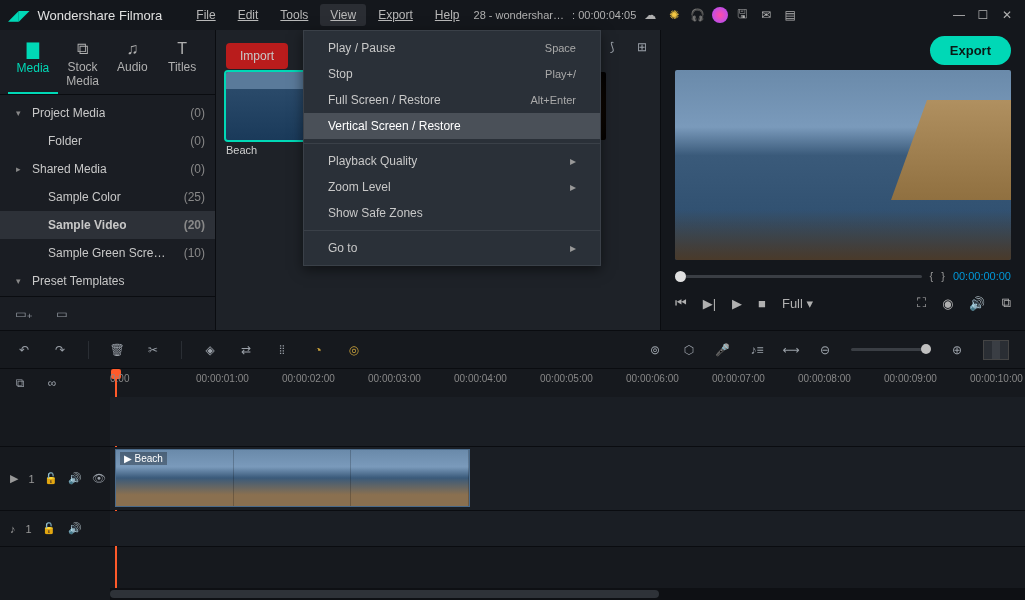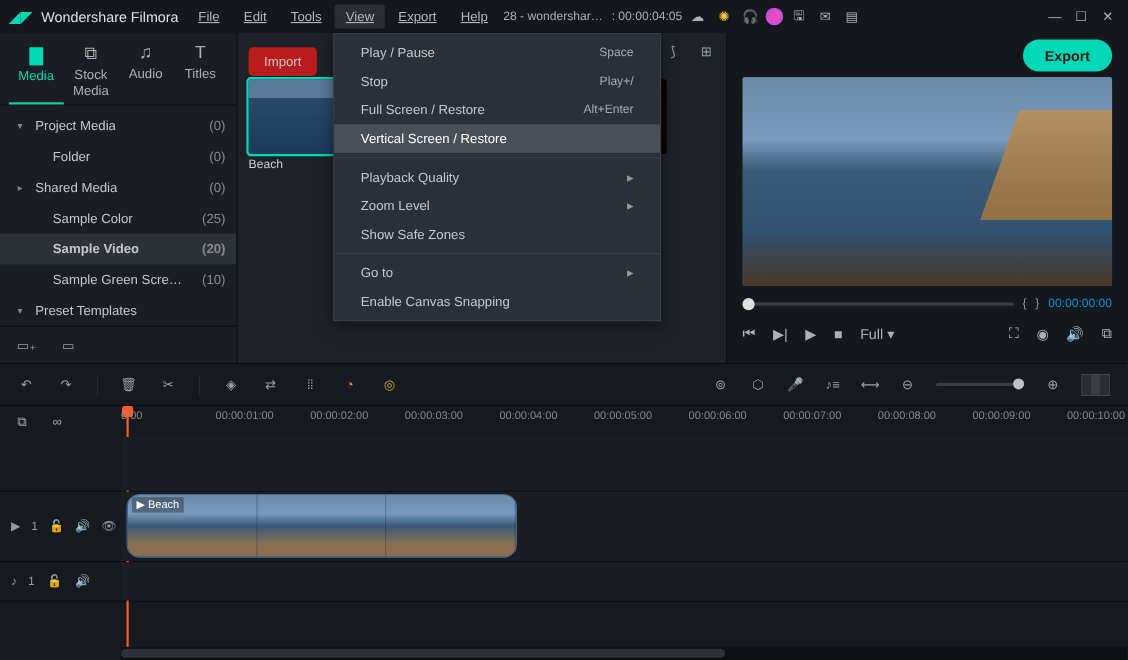--- a/index.html
+++ b/index.html
@@ -1,19 +1,19 @@
 <!DOCTYPE html>
 <html><head>
 <meta charset="utf-8">
 <style>
 * { margin:0; padding:0; box-sizing:border-box; font-family:"Segoe UI",Arial,sans-serif; user-select:none; }
 body { background:#1a1d23; color:#c8c8c8; width:1025px; height:600px; overflow:hidden; font-size:12px; }
 .titlebar { height:30px; background:#14171c; display:flex; align-items:center; padding:0 8px; gap:4px; }
 .logo { color:#00d8b6; font-size:14px; margin-right:4px; }
-.app-name { color:#e0e0e0; font-size:13px; margin-right:4px; }
+.app-name { color:#e0e0e0; font-size:13px; margin-right:20px; }
 .menubar { display:flex; gap:2px; }
 .menu-item { padding:4px 10px; color:#b8b8b8; cursor:pointer; border-radius:3px;text-decoration:underline; }
 .menu-item.open { background:#2a2d33; }
 .tb-spacer { flex:1; }
 .tb-center { color:#b0b0b0; font-size:11px; display:flex; align-items:center; gap:8px; }
 .tb-ico { width:20px; height:20px; display:flex; align-items:center; justify-content:center; color:#b0b0b0; cursor:pointer; }
 .tb-ico.bulb { color:#f5c842; }
 .tb-ico.hp { color:#00d8b6; }
 .tb-ico.pink { background:radial-gradient(circle,#ff4da6,#a64dff); border-radius:50%; width:16px; height:16px; }
 .dropdown { position:absolute; left:303px; top:30px; width:298px; background:#2a3038; border:1px solid #3a4048; box-shadow:0 4px 12px rgba(0,0,0,.5); z-index:100; padding:4px 0; }
@@ -72,21 +72,21 @@
 .ruler { flex:1; position:relative; display:flex; align-items:center; font-size:10px; color:#888; }
 .ruler-tick { position:absolute; top:4px; }
 .playhead { position:absolute; left:5px; top:0; width:2px; height:230px; background:#ff5a2a; }
 .playhead::before { content:""; position:absolute; top:0; left:-4px; width:10px; height:10px; background:#ff5a2a; border-radius:2px; }
 .tracks { flex:1; overflow:auto; }
 .track { height:64px; display:flex; border-bottom:1px solid #0a0c10; }
 .track.audio { height:36px; }
 .track.spacer { height:50px; }
 .track-head { width:110px; display:flex; align-items:center; padding:0 10px; gap:10px; color:#999; font-size:11px; }
 .track-body { flex:1; position:relative; background:#1a1e24; }
-.clip { position:absolute; left:5px; top:2px; height:58px; width:355px; background:#2a4a6a; border:1px solid #4a6a8a; border-radius:12px; overflow:hidden; }
+.clip { position:absolute; left:5px; top:2px; height:58px; width:355px; background:#2a4a6a; border:1px solid #4a6a8a; border-radius:0; overflow:hidden; }
 .clip-label { position:absolute; left:4px; top:2px; font-size:10px; color:#fff; background:rgba(0,0,0,.3); padding:1px 4px; z-index:2; }
 .clip-frames { display:flex; height:100%; }
 .clip-frame { flex:1; background:linear-gradient(to bottom,#6a8aaa 0%,#7a9abb 30%,#3a5a7a 50%,#8a7050 80%); border-right:1px solid rgba(0,0,0,.2); }
 .ico { display:inline-flex; width:16px; height:16px; align-items:center; justify-content:center; cursor:pointer; color:#9aa0a8; }
 .tl-scroll { height:12px; display:flex; padding:0 0 0 110px; }
 .tl-scroll-track { flex:1; background:#0e1014; position:relative; }
 .tl-scroll-thumb { position:absolute; left:0; width:60%; top:2px; bottom:2px; background:#2e3238; border-radius:4px; }
 </style>
 </head>
 <body>
@@ -144,23 +144,20 @@
       <span>Zoom Level</span>
       <span class="dd-arrow">▸</span>
     </div>
   <div class="dd-item">
       <span>Show Safe Zones</span>
     </div>
   <div class="dd-sep"></div>
   <div class="dd-item">
       <span>Go to</span>
       <span class="dd-arrow">▸</span>
-    </div>
-  <div class="dd-item">
-      <span>Enable Canvas Snapping</span>
     </div>
 </div>
 
 <div class="top-area">
 
   <div class="left-panel">
     <div class="tabs">
       <div class="tab active"><span class="tab-ico">▇</span><span>Media</span></div>
       <div class="tab"><span class="tab-ico">⧉</span><span>Stock Media</span></div>
       <div class="tab"><span class="tab-ico">♫</span><span>Audio</span></div>

